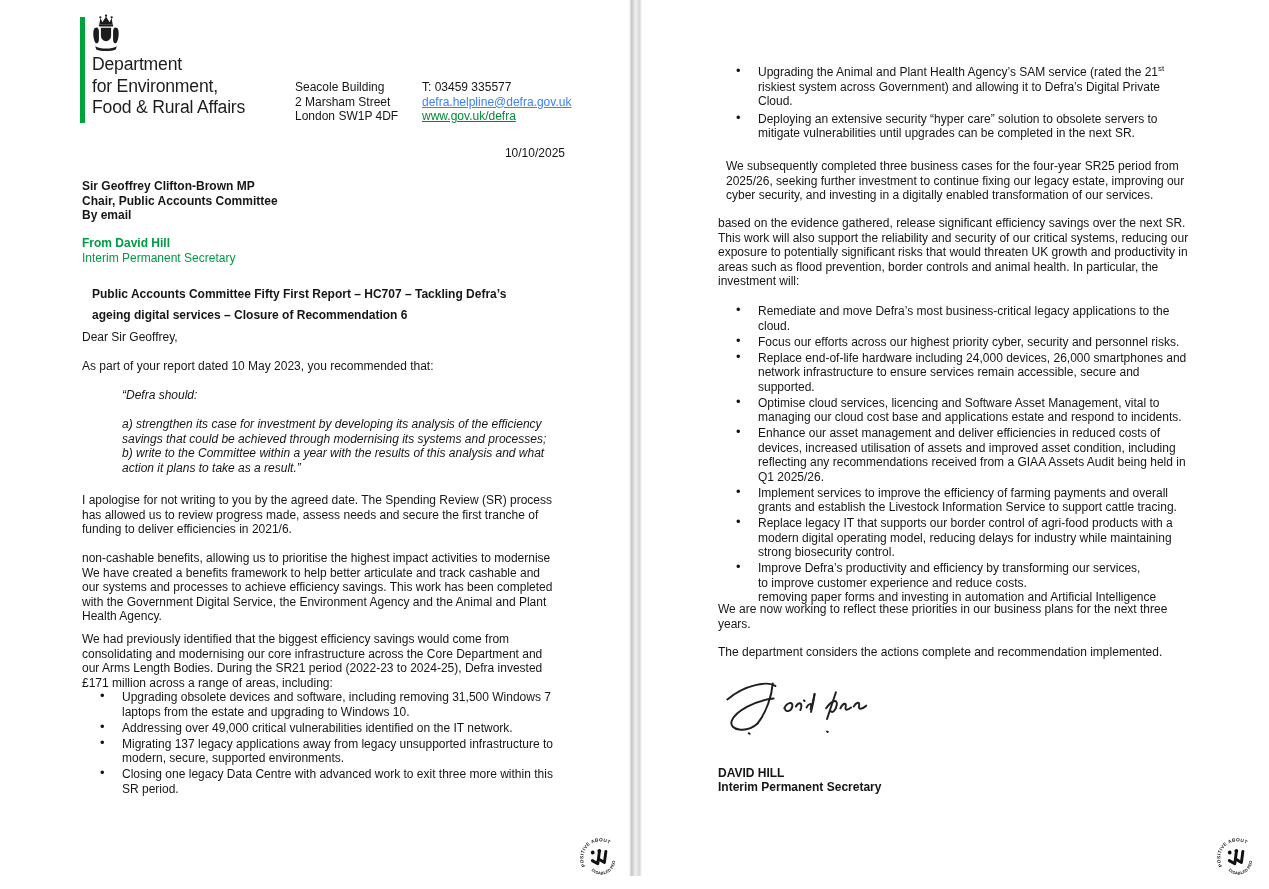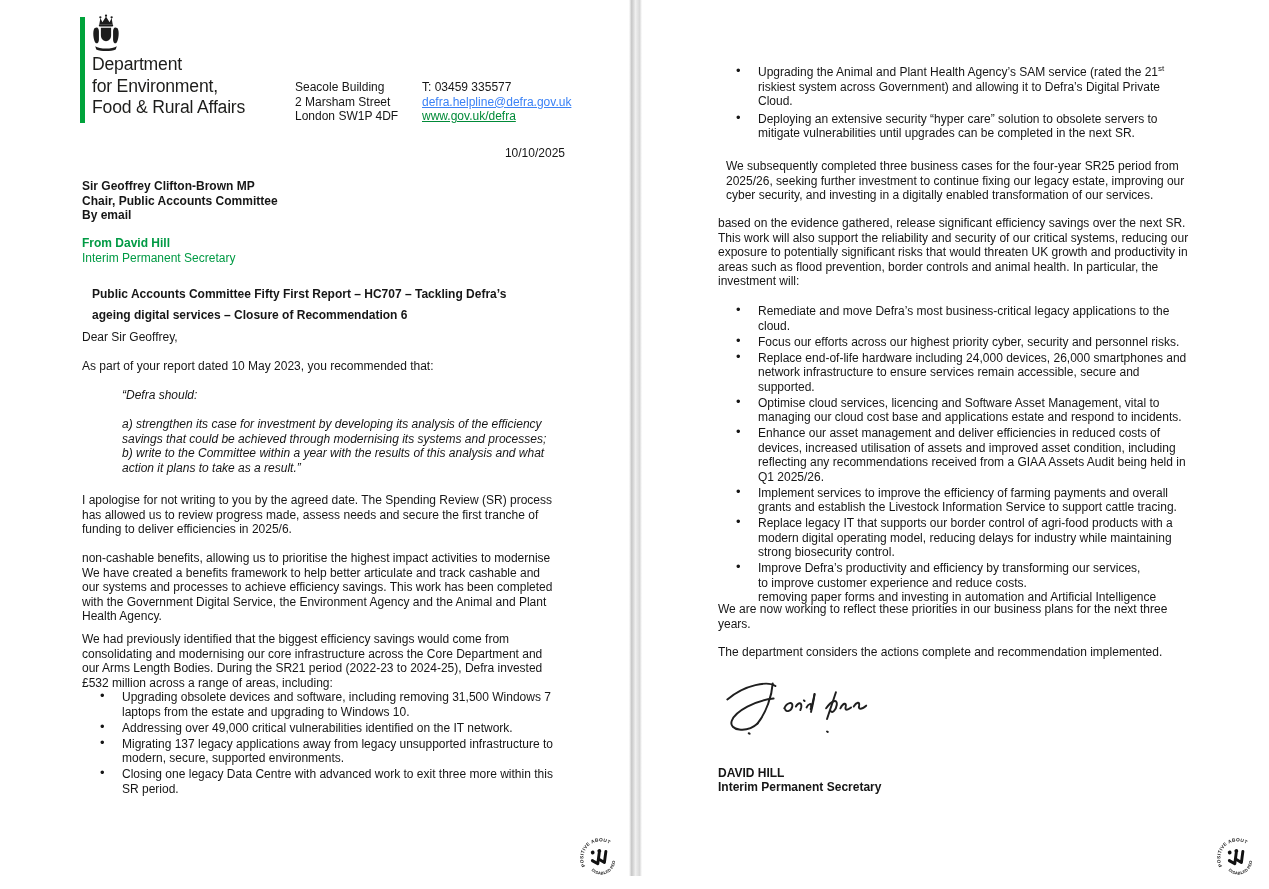--- a/index.html
+++ b/index.html
@@ -101,36 +101,36 @@
   <div class="para txt quote" style="left:110px;top:417px;" data-bind-lines="page1.quote_lines">
       <div>a) strengthen its case for investment by developing its analysis of the efficiency</div>
       <div>savings that could be achieved through modernising its systems and processes;</div>
       <div>b) write to the Committee within a year with the results of this analysis and what</div>
       <div>action it plans to take as a result.”</div>
     </div>
 
   <div class="para txt" style="left:70px;top:493px;" data-bind-lines="page1.para_a">
       <div>I apologise for not writing to you by the agreed date. The Spending Review (SR) process</div>
       <div>has allowed us to review progress made, assess needs and secure the first tranche of</div>
-      <div>funding to deliver efficiencies in 2025/6.</div>
+      <div>funding to deliver efficiencies in 2021/6.</div>
     </div>
 
   <div class="para txt" style="left:70px;top:551px;" data-bind-lines="page1.para_b">
       <div>non-cashable benefits, allowing us to prioritise the highest impact activities to modernise</div>
       <div>We have created a benefits framework to help better articulate and track cashable and</div>
       <div>our systems and processes to achieve efficiency savings. This work has been completed</div>
       <div>with the Government Digital Service, the Environment Agency and the Animal and Plant</div>
       <div>Health Agency.</div>
     </div>
 
   <div class="para txt" style="left:70px;top:632px;" data-bind-lines="page1.para_c">
       <div>We had previously identified that the biggest efficiency savings would come from</div>
       <div>consolidating and modernising our core infrastructure across the Core Department and</div>
       <div>our Arms Length Bodies. During the SR21 period (2022-23 to 2024-25), Defra invested</div>
-      <div>£532 million across a range of areas, including:</div>
+      <div>£171 million across a range of areas, including:</div>
     </div>
 
   <div class="bullets txt" style="left:82px;top:690px;">
     <div class="li">
         <div data-bind-lines="page1.bullets.0">
           <div>Upgrading obsolete devices and software, including removing 31,500 Windows 7</div>
           <div>laptops from the estate and upgrading to Windows 10.</div>
         </div>
       </div>
     <div class="li">

